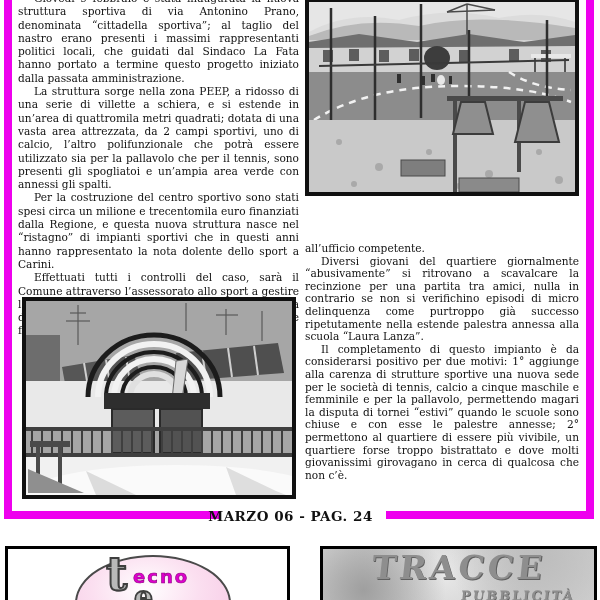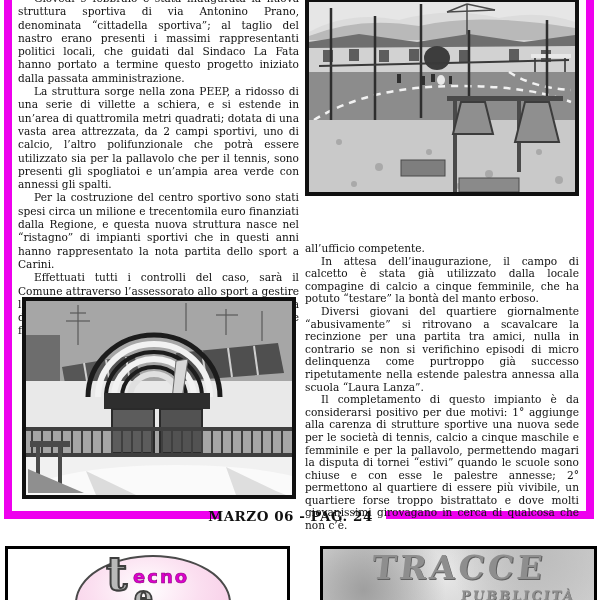--- a/index.html
+++ b/index.html
@@ -79,21 +79,21 @@
 <body>
 
 <div class="bar bar-left"></div>
 <div class="bar bar-right"></div>
 <div class="bar bar-bottom-left"></div>
 <div class="bar bar-bottom-right"></div>
 
 <div class="col col-left">
   <p>Giovedì 9 febbraio è stata inaugurata la nuova struttura sportiva di via Antonino Prano, denominata “cittadella sportiva”; al taglio del nastro erano presenti i massimi rappresentanti politici locali, che guidati dal Sindaco La Fata hanno portato a termine questo progetto iniziato dalla passata amministrazione.</p>
   <p>La struttura sorge nella zona PEEP, a ridosso di una serie di villette a schiera, e si estende in un’area di quattromila metri quadrati; dotata di una vasta area attrezzata, da 2 campi sportivi, uno di calcio, l’altro polifunzionale che potrà essere utilizzato sia per la pallavolo che per il tennis, sono presenti gli spogliatoi e un’ampia area verde con annessi gli spalti.</p>
-  <p>Per la costruzione del centro sportivo sono stati spesi circa un milione e trecentomila euro finanziati dalla Regione, e questa nuova struttura nasce nel “ristagno” di impianti sportivi che in questi anni hanno rappresentato la nota partita dello sport a Carini.</p>
+  <p>Per la costruzione del centro sportivo sono stati spesi circa un milione e trecentomila euro finanziati dalla Regione, e questa nuova struttura nasce nel “ristagno” di impianti sportivi che in questi anni hanno rappresentato la nota dolente dello sport a Carini.</p>
   <p>Effettuati tutti i controlli del caso, sarà il Comune attraverso l’assessorato allo sport a gestire la struttura polivalente, che è a completa disposizione delle società sportive carinesi che ne facciano richiesta</p>
 </div>
 
 <div class="photo photo-field">
   <svg width="266" height="190" viewBox="0 0 266 190">
     <rect x="0" y="0" width="266" height="190" fill="#dcdcdc"></rect>
 
     <path d="M0,30 Q40,8 90,18 Q140,4 190,16 Q230,8 266,20 L266,0 L0,0 Z" fill="#e6e6e6"></path>
     <path d="M0,34 Q50,14 110,24 Q170,10 266,26 L266,44 L0,44 Z" fill="#b9b9b9"></path>
 
@@ -163,21 +163,20 @@
       <line x1="146" y1="99" x2="146" y2="190" stroke="#4a4a4a" stroke-width="4"></line>
       <line x1="210" y1="99" x2="210" y2="170" stroke="#4a4a4a" stroke-width="4"></line>
       <path d="M152,100 L176,100 L184,132 L144,132 Z" fill="#8f8f8f" stroke="#3c3c3c" stroke-width="2"></path>
       <path d="M216,100 L240,100 L250,140 L206,140 Z" fill="#8f8f8f" stroke="#3c3c3c" stroke-width="2"></path>
     </g>
   </svg>
 </div>
 
 <div class="col col-right">
   <p class="noindent">all’ufficio competente.</p>
-  <p>In attesa dell’inaugurazione, il campo di calcetto è stata già utilizzato dalla locale compagine di calcio a cinque femminile, che ha potuto “testare” la bontà del manto erboso.</p>
   <p>Diversi giovani del quartiere giornalmente “abusivamente” si ritrovano a scavalcare la recinzione per una partita tra amici, nulla in contrario se non si verifichino episodi di micro delinquenza come purtroppo già successo ripetutamente nella estende palestra annessa alla scuola “Laura Lanza”.</p>
   <p>Il completamento di questo impianto è da considerarsi positivo per due motivi: 1° aggiunge alla carenza di strutture sportive una nuova sede per le società di tennis, calcio a cinque maschile e femminile e per la pallavolo, permettendo magari la disputa di tornei “estivi” quando le scuole sono chiuse e con esse le palestre annesse; 2° permettono al quartiere di essere più vivibile, un quartiere forse troppo bistrattato e dove molti giovanissimi girovagano in cerca di qualcosa che non c’è.</p>
 </div>
 
 <div class="photo photo-building">
   <svg width="266" height="194" viewBox="0 0 266 194">
     <rect x="0" y="0" width="266" height="194" fill="#a6a6a6"></rect>
 
     <g stroke="#5a5a5a" stroke-width="1.2">
       <line x1="52" y1="4" x2="52" y2="44"></line>

